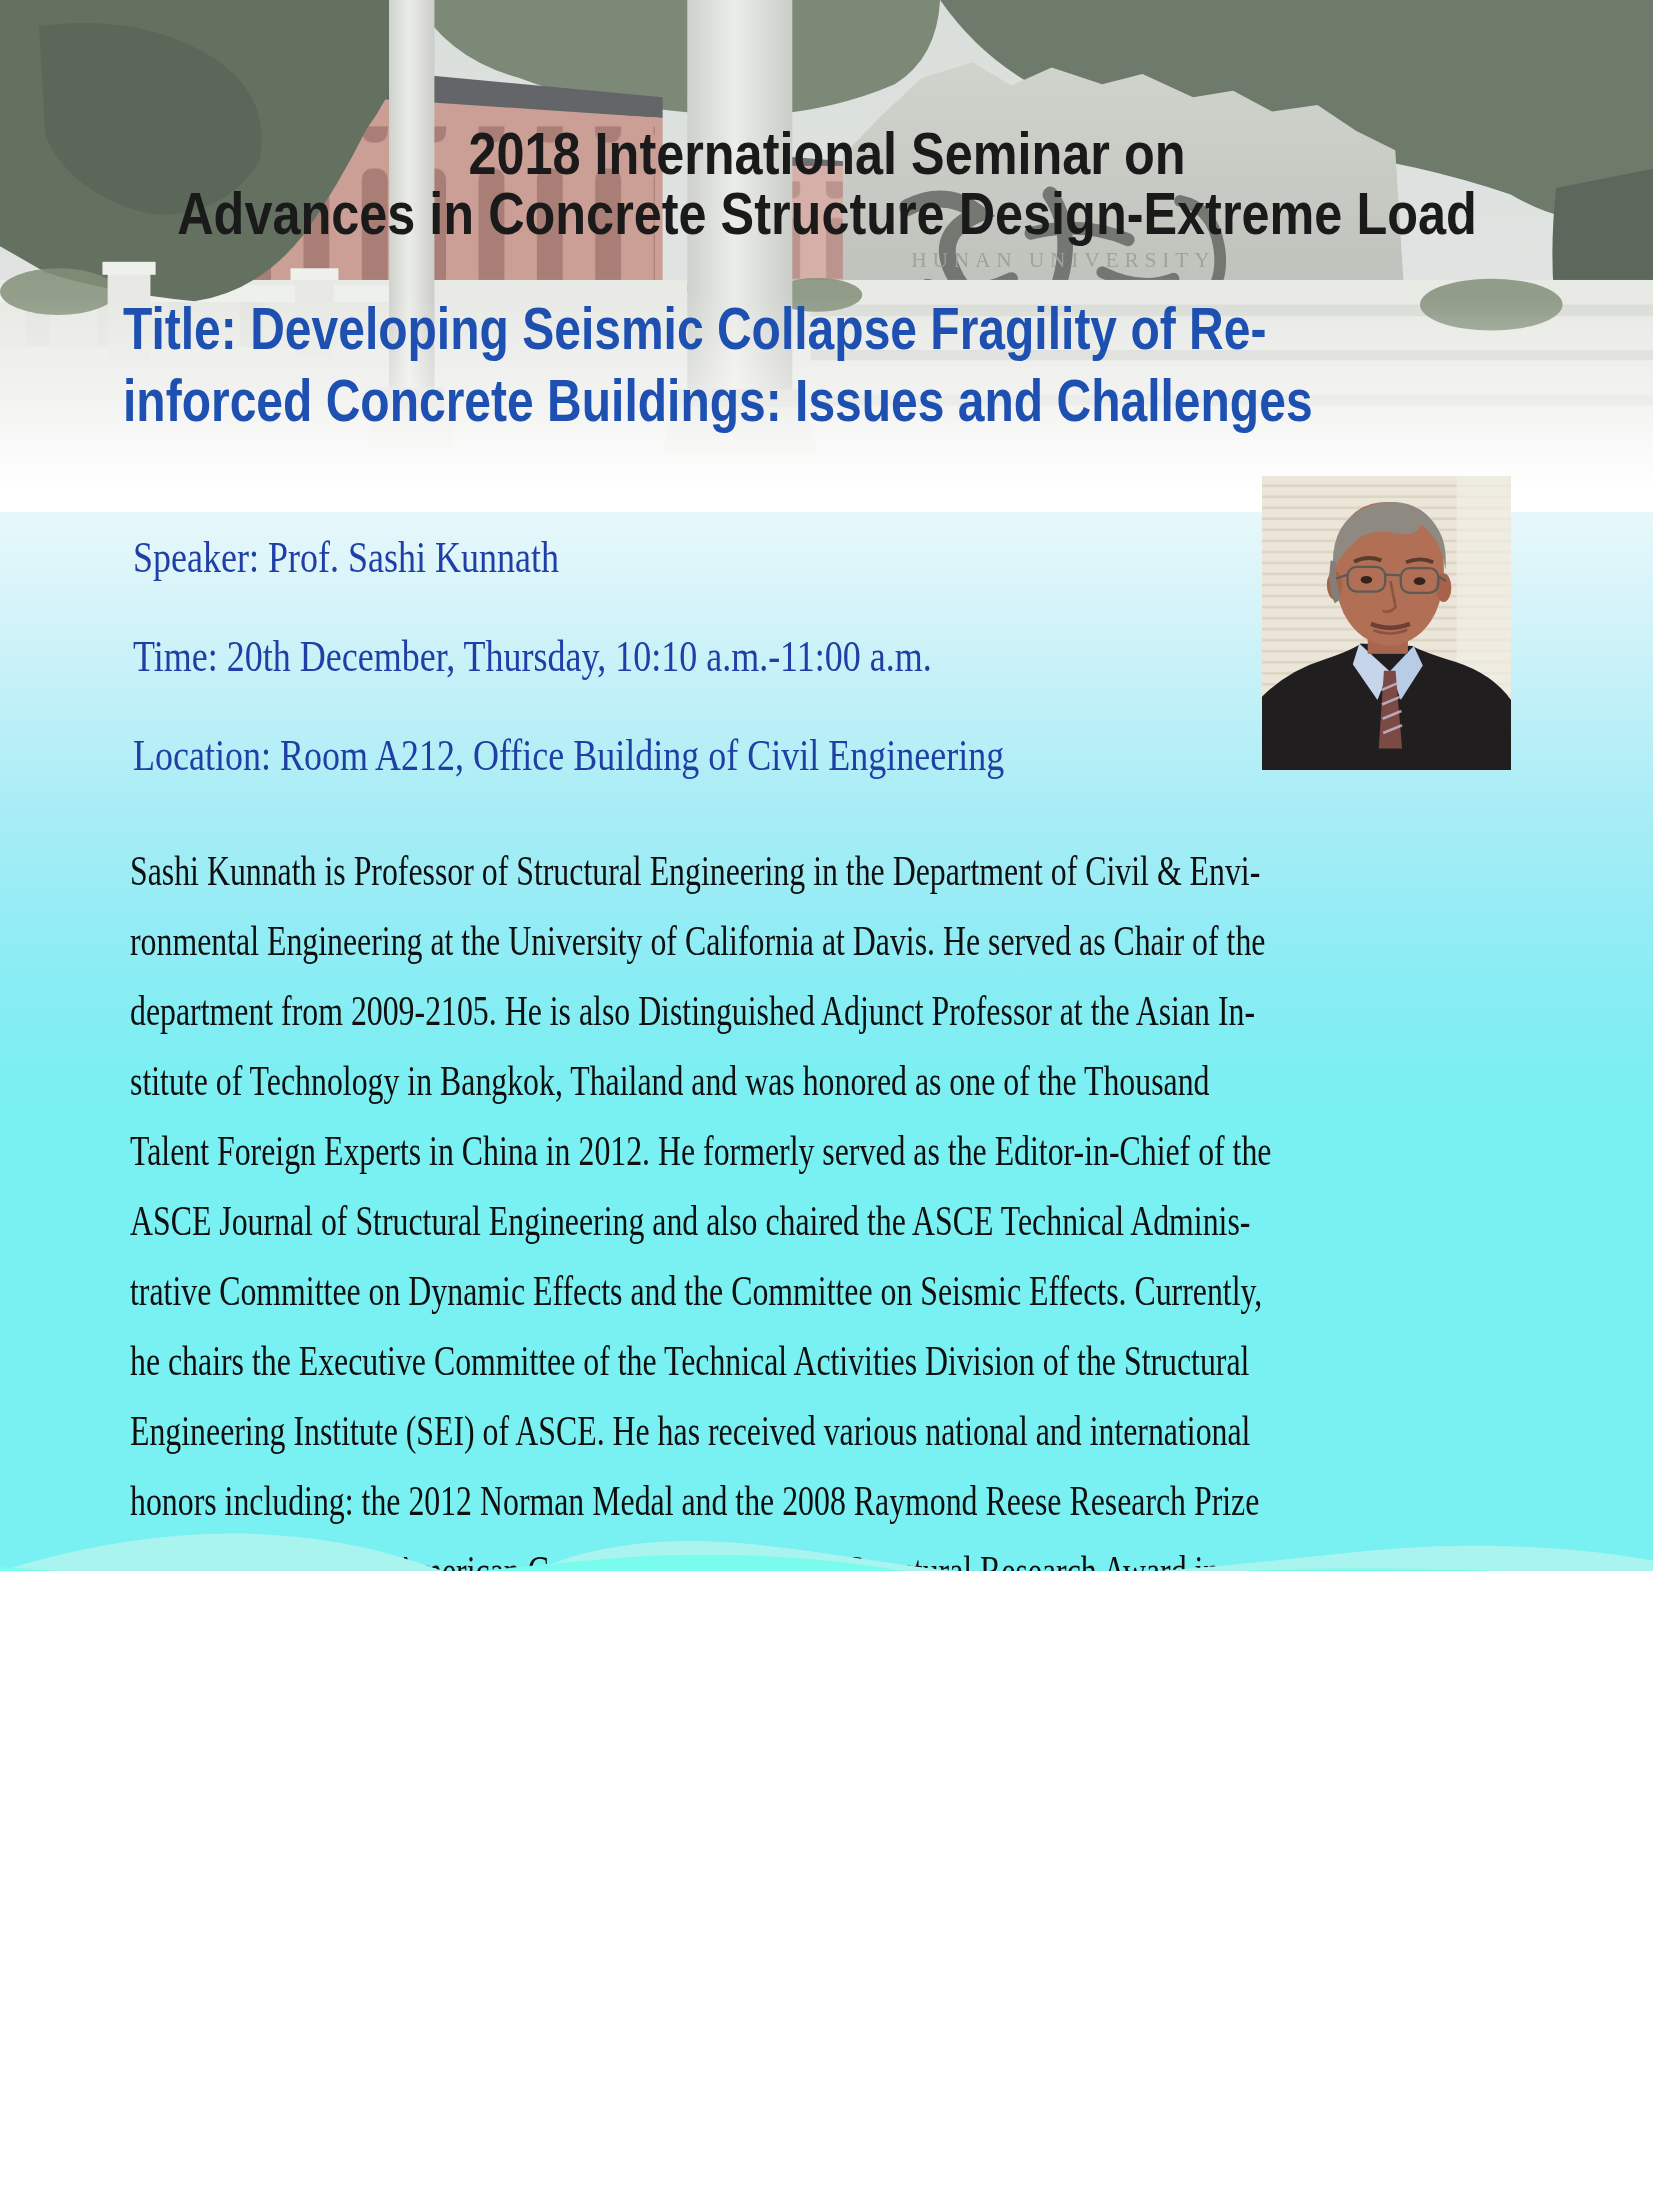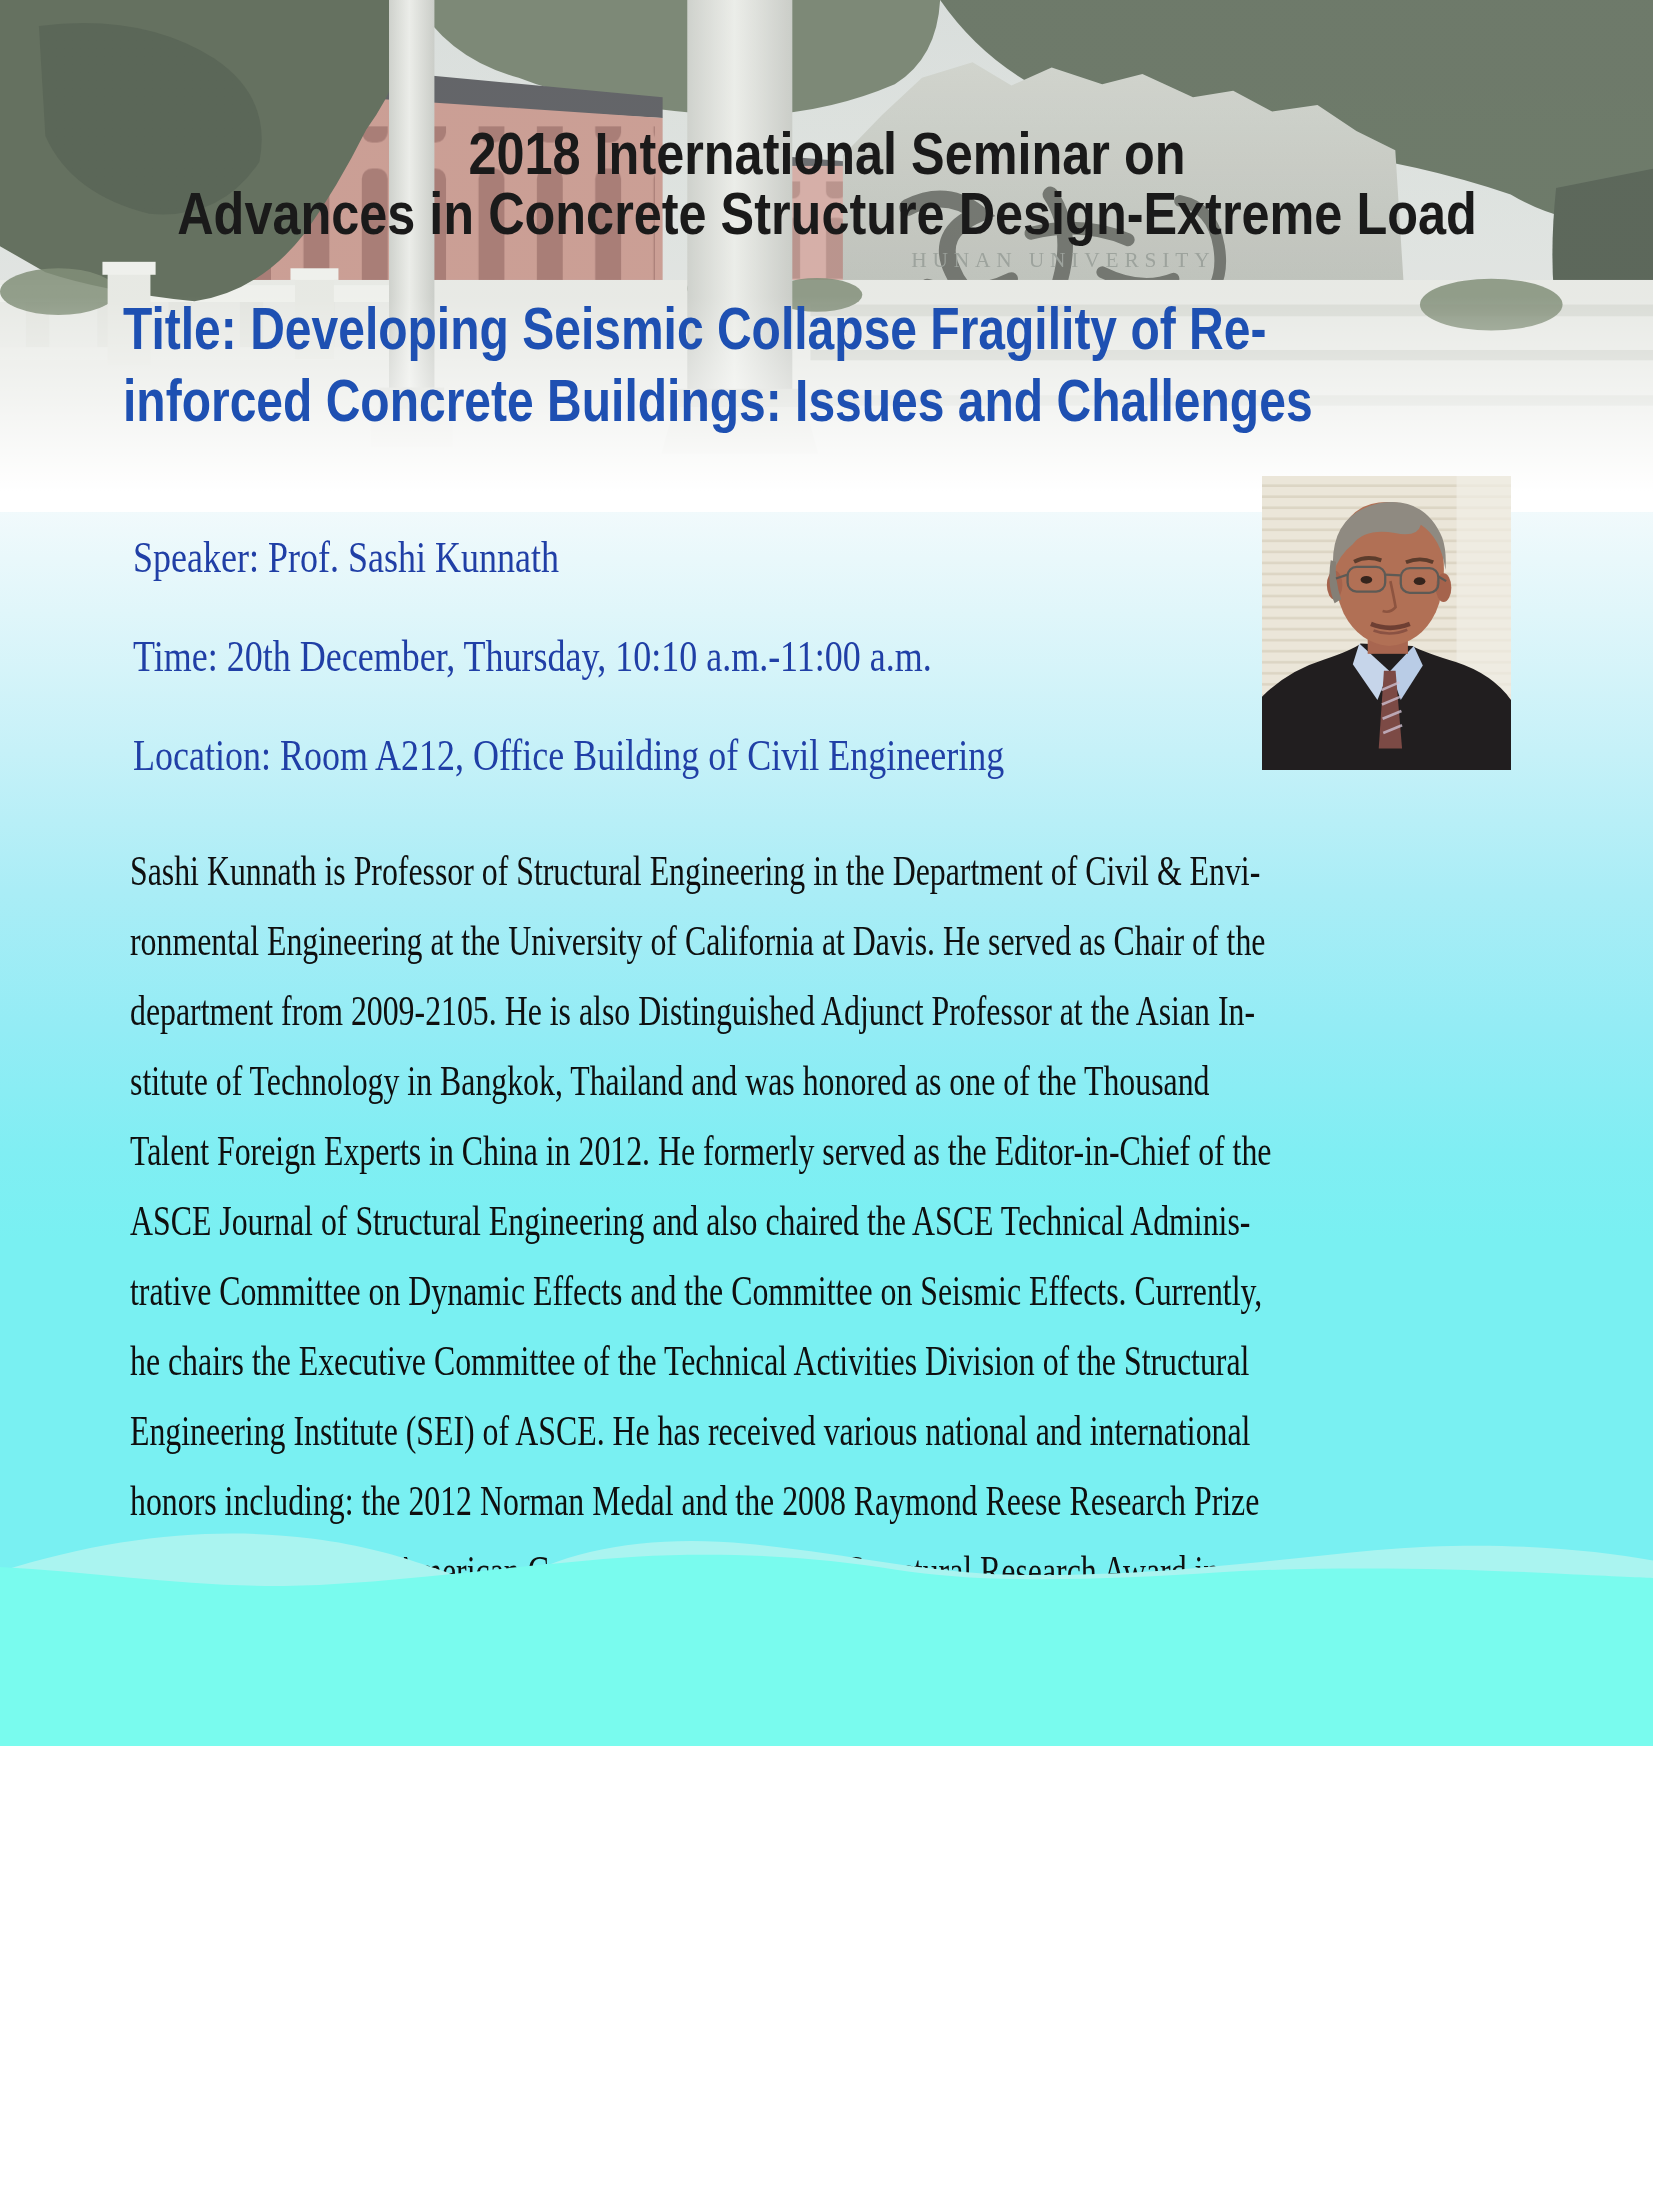--- a/index.html
+++ b/index.html
@@ -1,21 +1,21 @@
 <!DOCTYPE html>
 <html style="--title-blue: #1e50b2; --info-blue: #203fa6; --header-text: #1a1a1a; --body-text: #0f0f0f; --aqua: #79fbee; --mint: #aaf4f0; --sky-dark: #1747ae; --sky-mid: #2e6fc3; --sky-light: #4c86c8; --sky-light2: #3c80d4;font-size:10.4px"><head>
 <meta charset="utf-8">
 <style>
   :root{
     --title-blue:#1e50b2; --info-blue:#203fa6; --header-text:#1a1a1a; --body-text:#0f0f0f;
     --aqua:#79fbee; --mint:#aaf4f0;
     --sky-dark:#1747ae; --sky-mid:#2e6fc3; --sky-light:#4c86c8; --sky-light2:#3c80d4;
   }
   html,body{margin:0;padding:0;}
-  .page{position:relative;width:1654px;height:1746px;overflow:hidden;
+  .page{position:relative;width:1654px;height:1571px;overflow:hidden;
     font-family:"Liberation Serif",serif;
     background:linear-gradient(180deg,#ffffff 0%,#ffffff 23%,#f2fafc 29%,#e0f6fa 35%,
       #c6f1f8 43%,#aaedf6 51%,#93ecf5 59%,#80eef3 66%,#79f0f2 71%,#79f0f2 100%);}
   svg{display:block;}
   
   .campus{position:absolute;left:0;top:0;width:1654px;height:499px;}
   .photo-fade{position:absolute;left:0;top:0;width:1654px;height:512px;
     background:linear-gradient(180deg,rgba(255,255,255,.14) 0%,rgba(255,255,255,.14) 58%,
       rgba(255,255,255,.55) 78%,#ffffff 96%);pointer-events:none;}
   

